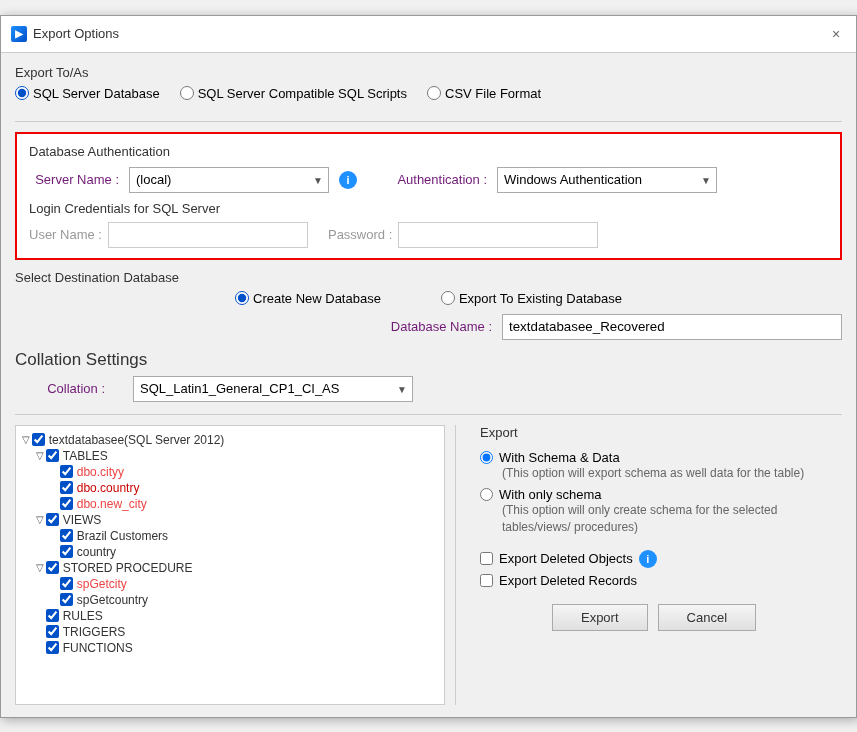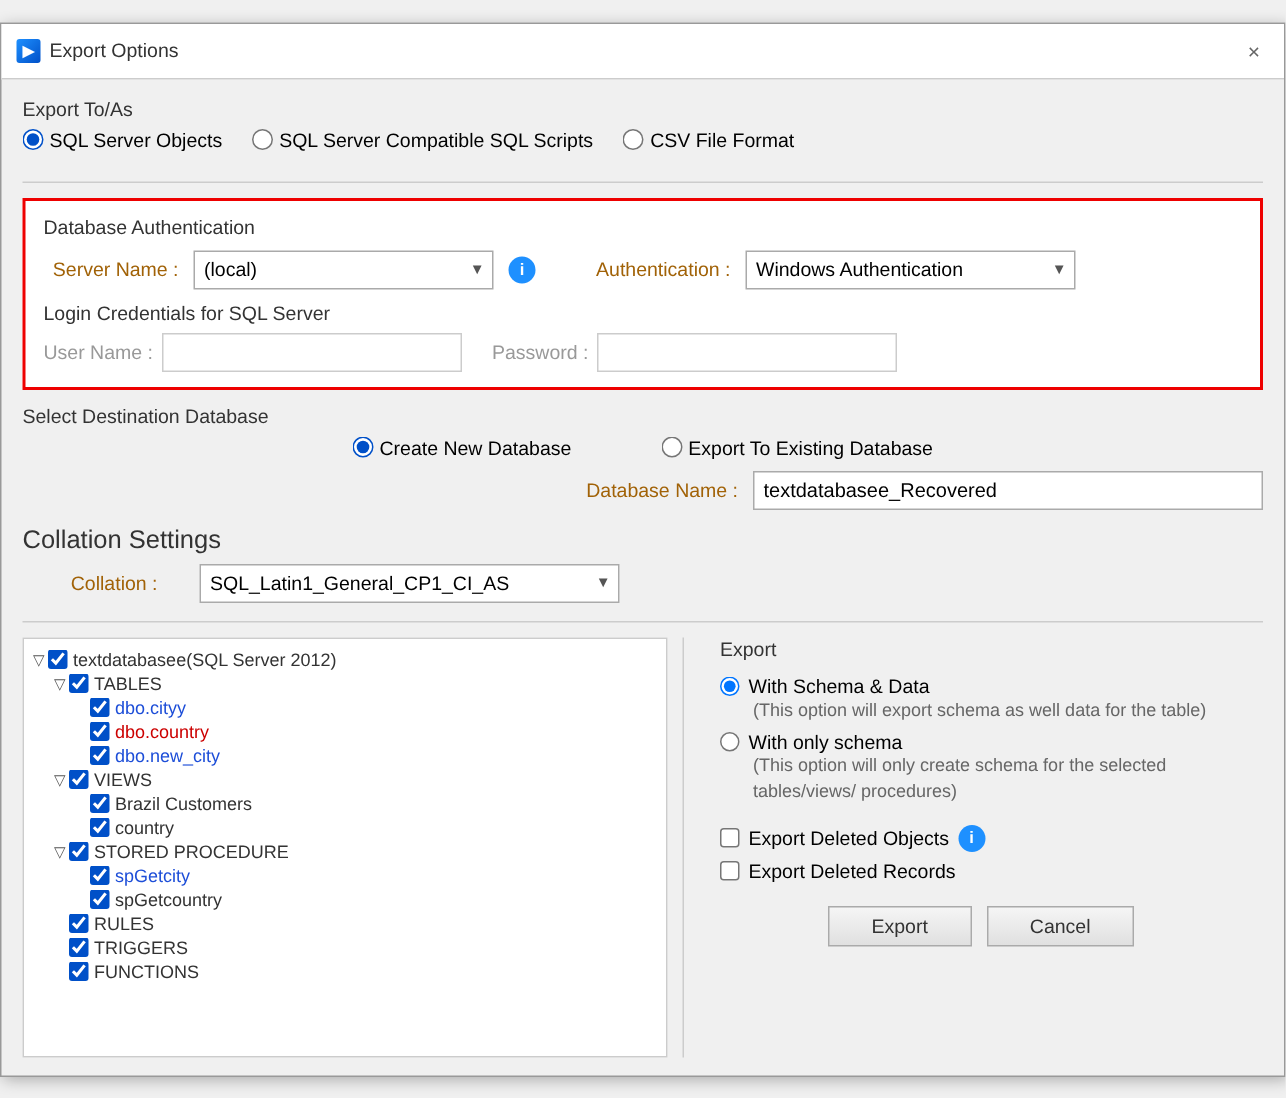--- a/index.html
+++ b/index.html
@@ -97,21 +97,21 @@
       margin-bottom: 8px;
       font-weight: normal;
     }
     .form-row {
       display: flex;
       align-items: center;
       gap: 10px;
       margin-bottom: 8px;
     }
     .form-label {
-      color: #a16207;
+      color: #701a75;
       min-width: 90px;
       text-align: right;
     }
     .form-input {
       border: 1px solid #aaa;
       padding: 3px 6px;
       font-size: 13px;
       height: 26px;
       background: white;
     }
@@ -247,21 +247,21 @@
       margin-right: 2px;
       user-select: none;
     }
     .tree-checkbox {
       width: 13px;
       height: 13px;
       margin-right: 4px;
       accent-color: #0050c8;
     }
     .tree-text { color: #333; }
-    .tree-text.blue { color: #1d4ed8; }
+    .tree-text.blue { color: #ef4444; }
     .tree-text.red { color: #c00; }
     .tree-text.bold { font-weight: bold; }
     .export-panel {
       flex: 1;
       padding: 0 14px;
     }
     .export-title {
       font-size: 13px;
       color: #333;
       margin-bottom: 10px;
@@ -347,21 +347,21 @@
     <button class="close-btn">×</button>
   </div>
 
   <div class="content">
 
     <div class="top-section-border">
       <div class="section-label">Export To/As</div>
       <div class="radio-group">
         <label class="radio-item">
           <input type="radio" name="exportto" checked="" style="">
-          <span>SQL Server Objects</span>
+          <span>SQL Server Database</span>
         </label>
         <label class="radio-item">
           <input type="radio" name="exportto" style="">
           <span>SQL Server Compatible SQL Scripts</span>
         </label>
         <label class="radio-item">
           <input type="radio" name="exportto" style="">
           <span>CSV File Format</span>
         </label>
       </div>

